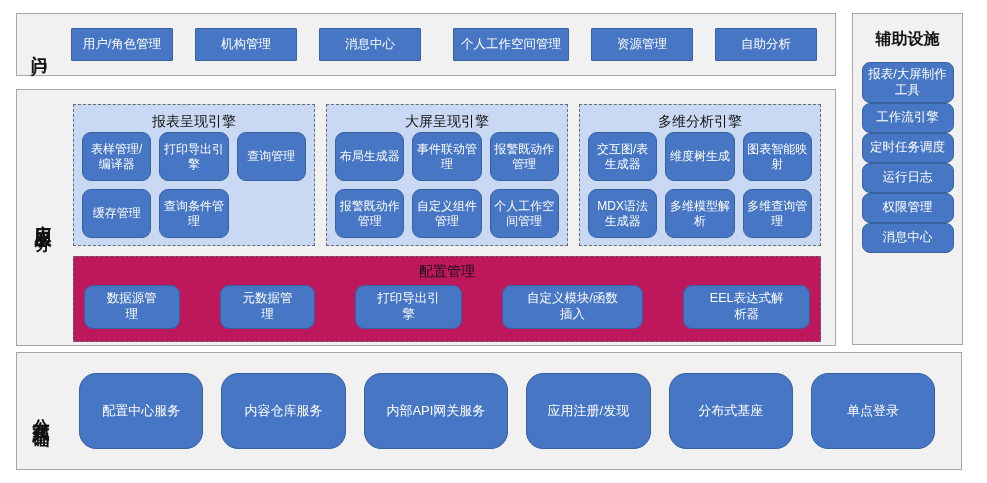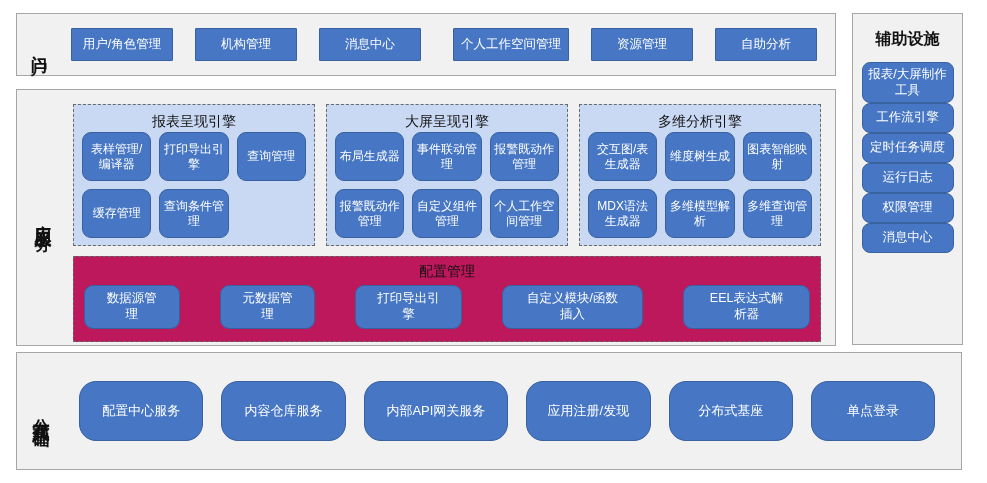--- a/index.html
+++ b/index.html
@@ -38,21 +38,21 @@
   .engine-grid .btn{border-radius:9px;font-size:12px;padding:2px 3px;}
 
   .config-panel{margin-top:10px;height:86px;background:#be185d;border:1.5px dashed #6a6a6a;
                 box-sizing:border-box;padding:4px 10px;display:flex;flex-direction:column;}
   .config-title{text-align:center;font-size:14px;color:#111;height:21px;line-height:21px;}
   .config-row{flex:1;display:flex;justify-content:center;align-items:center;gap:40px;padding-bottom:6px;}
   .config-row .btn{height:44px;border-radius:9px;font-size:12.5px;padding:0 20px;}
 
   
   .dist-row{flex:1;display:flex;align-items:center;justify-content:space-between;padding:0 26px 0 14px;gap:18px;}
-  .dist-row .btn{height:60px;border-radius:17px;font-size:13px;flex:1;padding:0 10px;}
+  .dist-row .btn{height:76px;border-radius:17px;font-size:13px;flex:1;padding:0 10px;}
   .dist-row .btn.wide{flex:1.2;}
 
   
   .aux-title{font-weight:bold;font-size:16px;color:#111;margin:4px 0 12px 0;text-align:center;}
   .aux-col{display:flex;flex-direction:column;gap:0;width:92px;}
   .aux-col .btn{min-height:30px;border-radius:8px;font-size:12.5px;padding:4px 4px;}
 </style>
 </head>
 <body>
 

